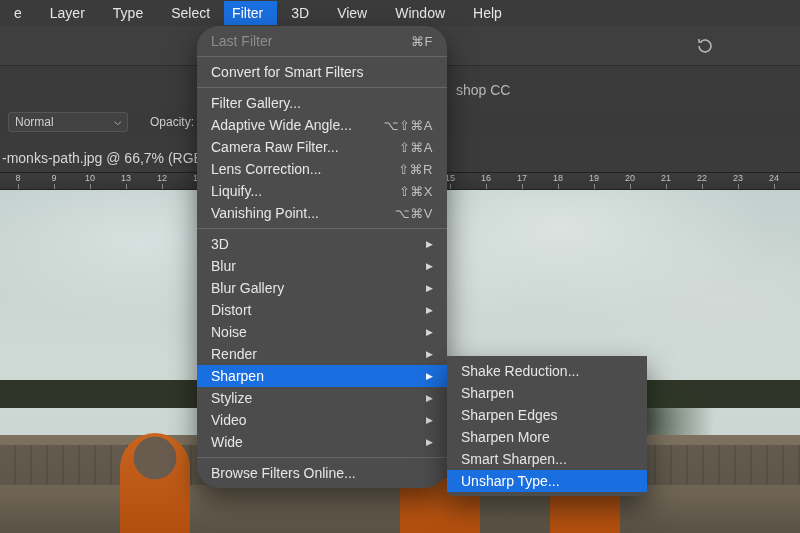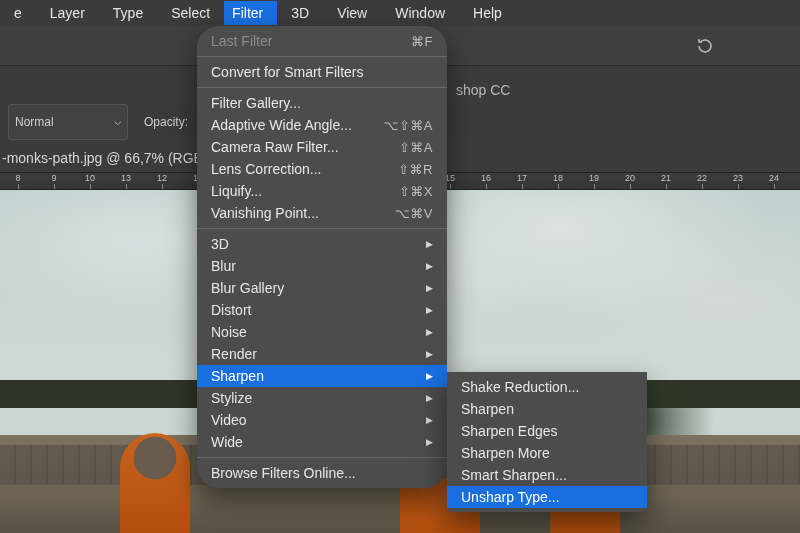--- a/index.html
+++ b/index.html
@@ -10,23 +10,23 @@
   .menubar { position: absolute; left: 0; top: 0; width: 800px; height: 26px; background: #3b3b3b; display: flex; align-items: center; color: #e6e6e6; font-size: 14px; }
   .menubar .m { padding: 4px 14px; cursor: default; }
   .menubar .m.active { background: #1a6fe0; color: #fff; padding-left: 8px; }
 
   
   .toolbar { position: absolute; left: 0; top: 26px; width: 800px; height: 40px; background: #3f3f3f; border-bottom: 1px solid #2b2b2b; }
   .toolbar .icon-reset { position: absolute; right: 85px; top: 10px; width: 20px; height: 20px; color: #bbb; }
   .appname { position: absolute; left: 456px; top: 82px; color: #b8b8b8; font-size: 14px; }
 
   .options-row { position: absolute; left: 0; top: 108px; width: 800px; height: 28px; background: #3a3a3a; display: flex; align-items: center; gap: 8px; color: #cfcfcf; font-size: 12px; }
-  .blendmode { margin-left: 8px; display: flex; align-items: center; width: 120px; height: 36px; background: #424242; border: 1px solid #555; border-radius: 3px; padding: 0 6px; justify-content: space-between; }
+  .blendmode { margin-left: 8px; display: flex; align-items: center; width: 120px; height: 20px; background: #424242; border: 1px solid #555; border-radius: 3px; padding: 0 6px; justify-content: space-between; }
   .blendmode .caret { font-size: 9px; }
-  .opacity-lbl { margin-left: 8px; }
+  .opacity-lbl { margin-left: 14px; }
 
   
   .doctab { position: absolute; left: 0; top: 150px; color: #d6d6d6; font-size: 14px; padding-left: 2px; }
 
   
   .ruler { position: absolute; left: 0; top: 172px; width: 800px; height: 18px; background: linear-gradient(#3c3c3c,#353535); border-top: 1px solid #222; border-bottom: 1px solid #222; display: flex; }
   .ruler .rn { flex: 0 0 36px; color: #c2c2c2; font-size: 9px; text-align: center; position: relative; }
   .ruler .rn::after { content: ""; position: absolute; top: 11px; left: 50%; width: 1px; height: 5px; background: #888; }
 
   
@@ -56,21 +56,21 @@
   .menu { position: absolute; background: #4c4c4c; border-radius: 0 0 6px 6px; box-shadow: 0 12px 28px rgba(0,0,0,.5); color: #e6e6e6; font-size: 14px; padding: 4px 0; }
   .filter-menu { left: 197px; top: 26px; width: 250px; border-radius: 22px; }
   .menu .item { display: flex; align-items: center; justify-content: space-between; padding: 3px 14px; white-space: nowrap; }
   .menu .item .shortcut { color: #bfbfbf; font-size: 13px; letter-spacing: 0.5px; }
   .menu .sep { height: 1px; background: #666; margin: 4px 0; }
   .menu .item.disabled { color: #8d8d8d; }
   .menu .item.sub::after { content: "▶"; font-size: 9px; color: #d6d6d6; margin-left: 8px; }
   .menu .item.active { background: #1a6fe0; color: #fff; }
   .menu .item.active::after { color: #fff; }
 
-  .sharpen-menu { left: 447px; top: 372px; width: 200px; }
+  .sharpen-menu { left: 447px; top: 356px; width: 200px; }
   .sharpen-menu .item.active { background: #1a6fe0; }
 
 </style>
 </head>
 <body>
 
 <div class="stage">
 
   <div class="menubar">
     <div class="m">e</div>

